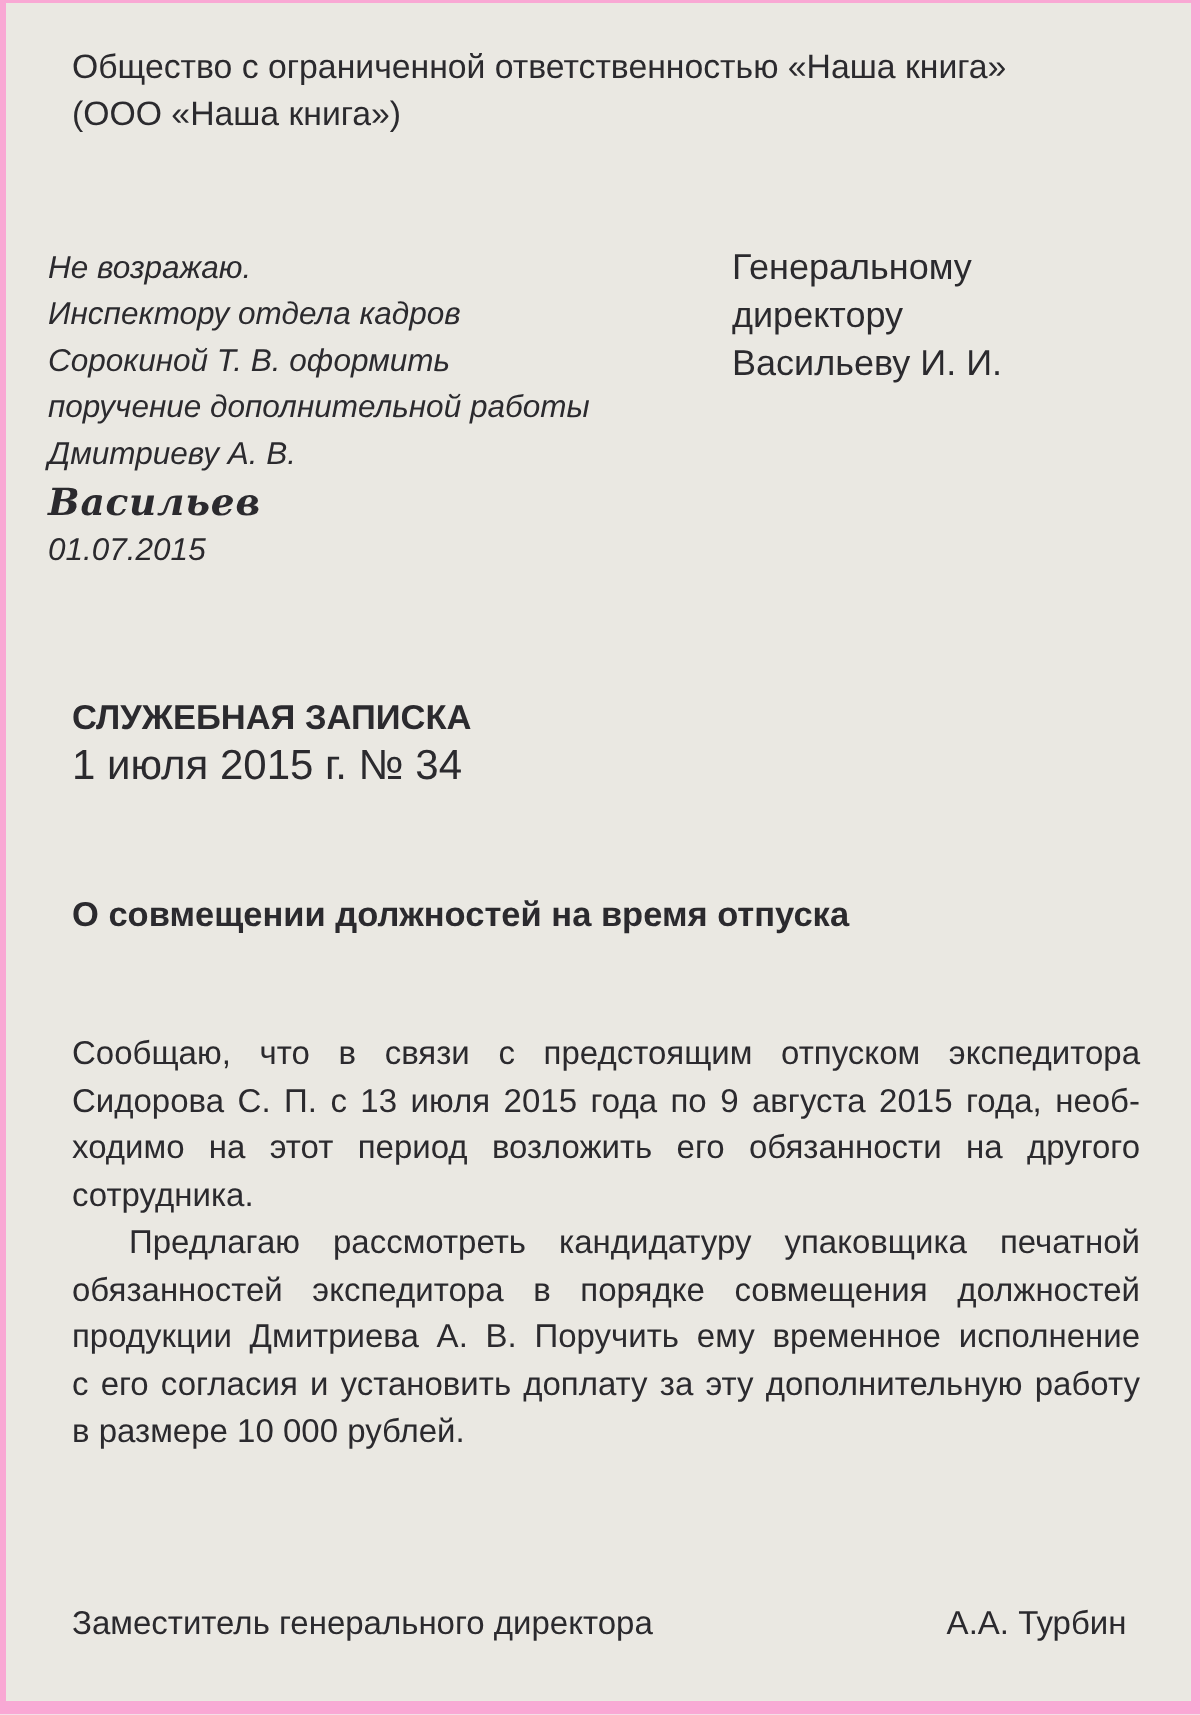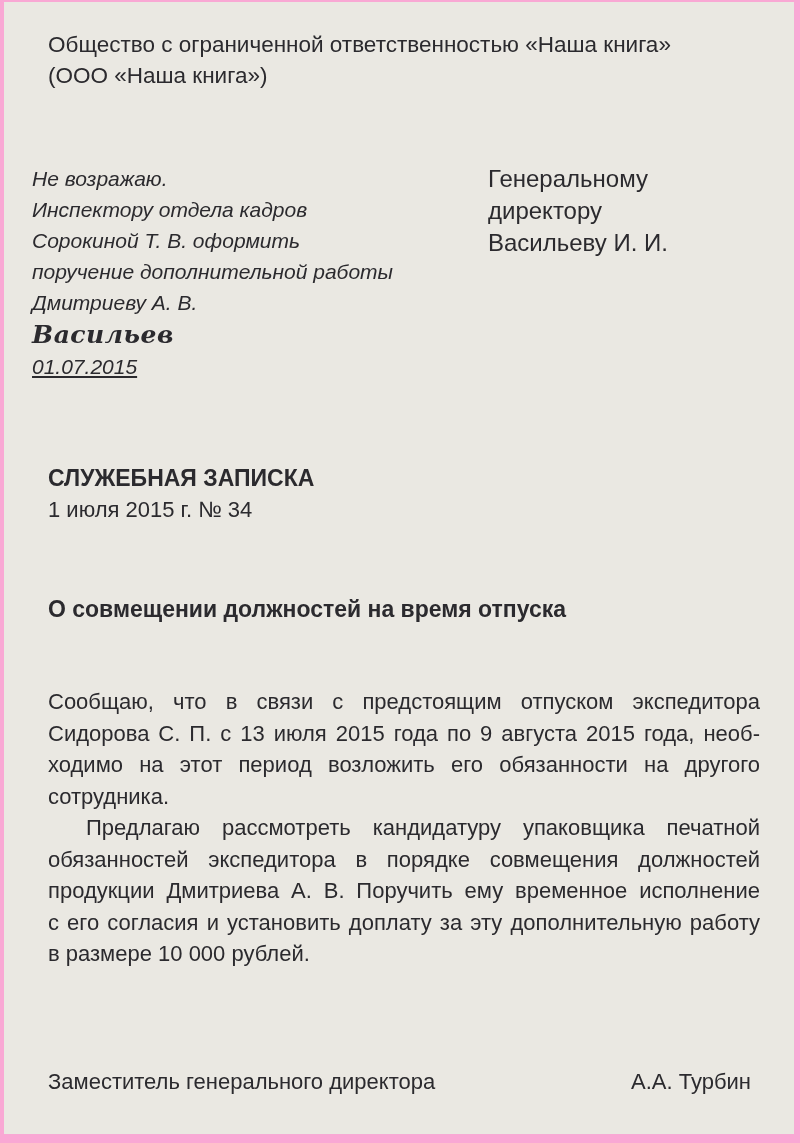--- a/index.html
+++ b/index.html
@@ -43,39 +43,38 @@
     font-family: "DejaVu Serif", serif;
     font-weight: bold;
     font-style: italic;
     font-size: 25px;
     line-height: 33px;
     letter-spacing: 0.5px;
   }
   .resolution-date {
     font-size: 21px;
     line-height: 32px;
-    text-decoration: underline;
   }
 
   .addressee {
     top: 161px; left: 484px; width: 280px;
     font-size: 24px;
     line-height: 32px;
   }
 
   .memo-heading {
     top: 461px; left: 44px; right: 44px;
   }
   .memo-title {
     font-weight: bold;
     font-size: 23px;
     line-height: 31px;
   }
   .memo-number {
-    font-size: 22px;
+    font-size: 28px;
     line-height: 31px;
   }
 
   .memo-subject {
     top: 592px; left: 44px; right: 44px;
     font-weight: bold;
     font-size: 23px;
     line-height: 30px;
   }
 

